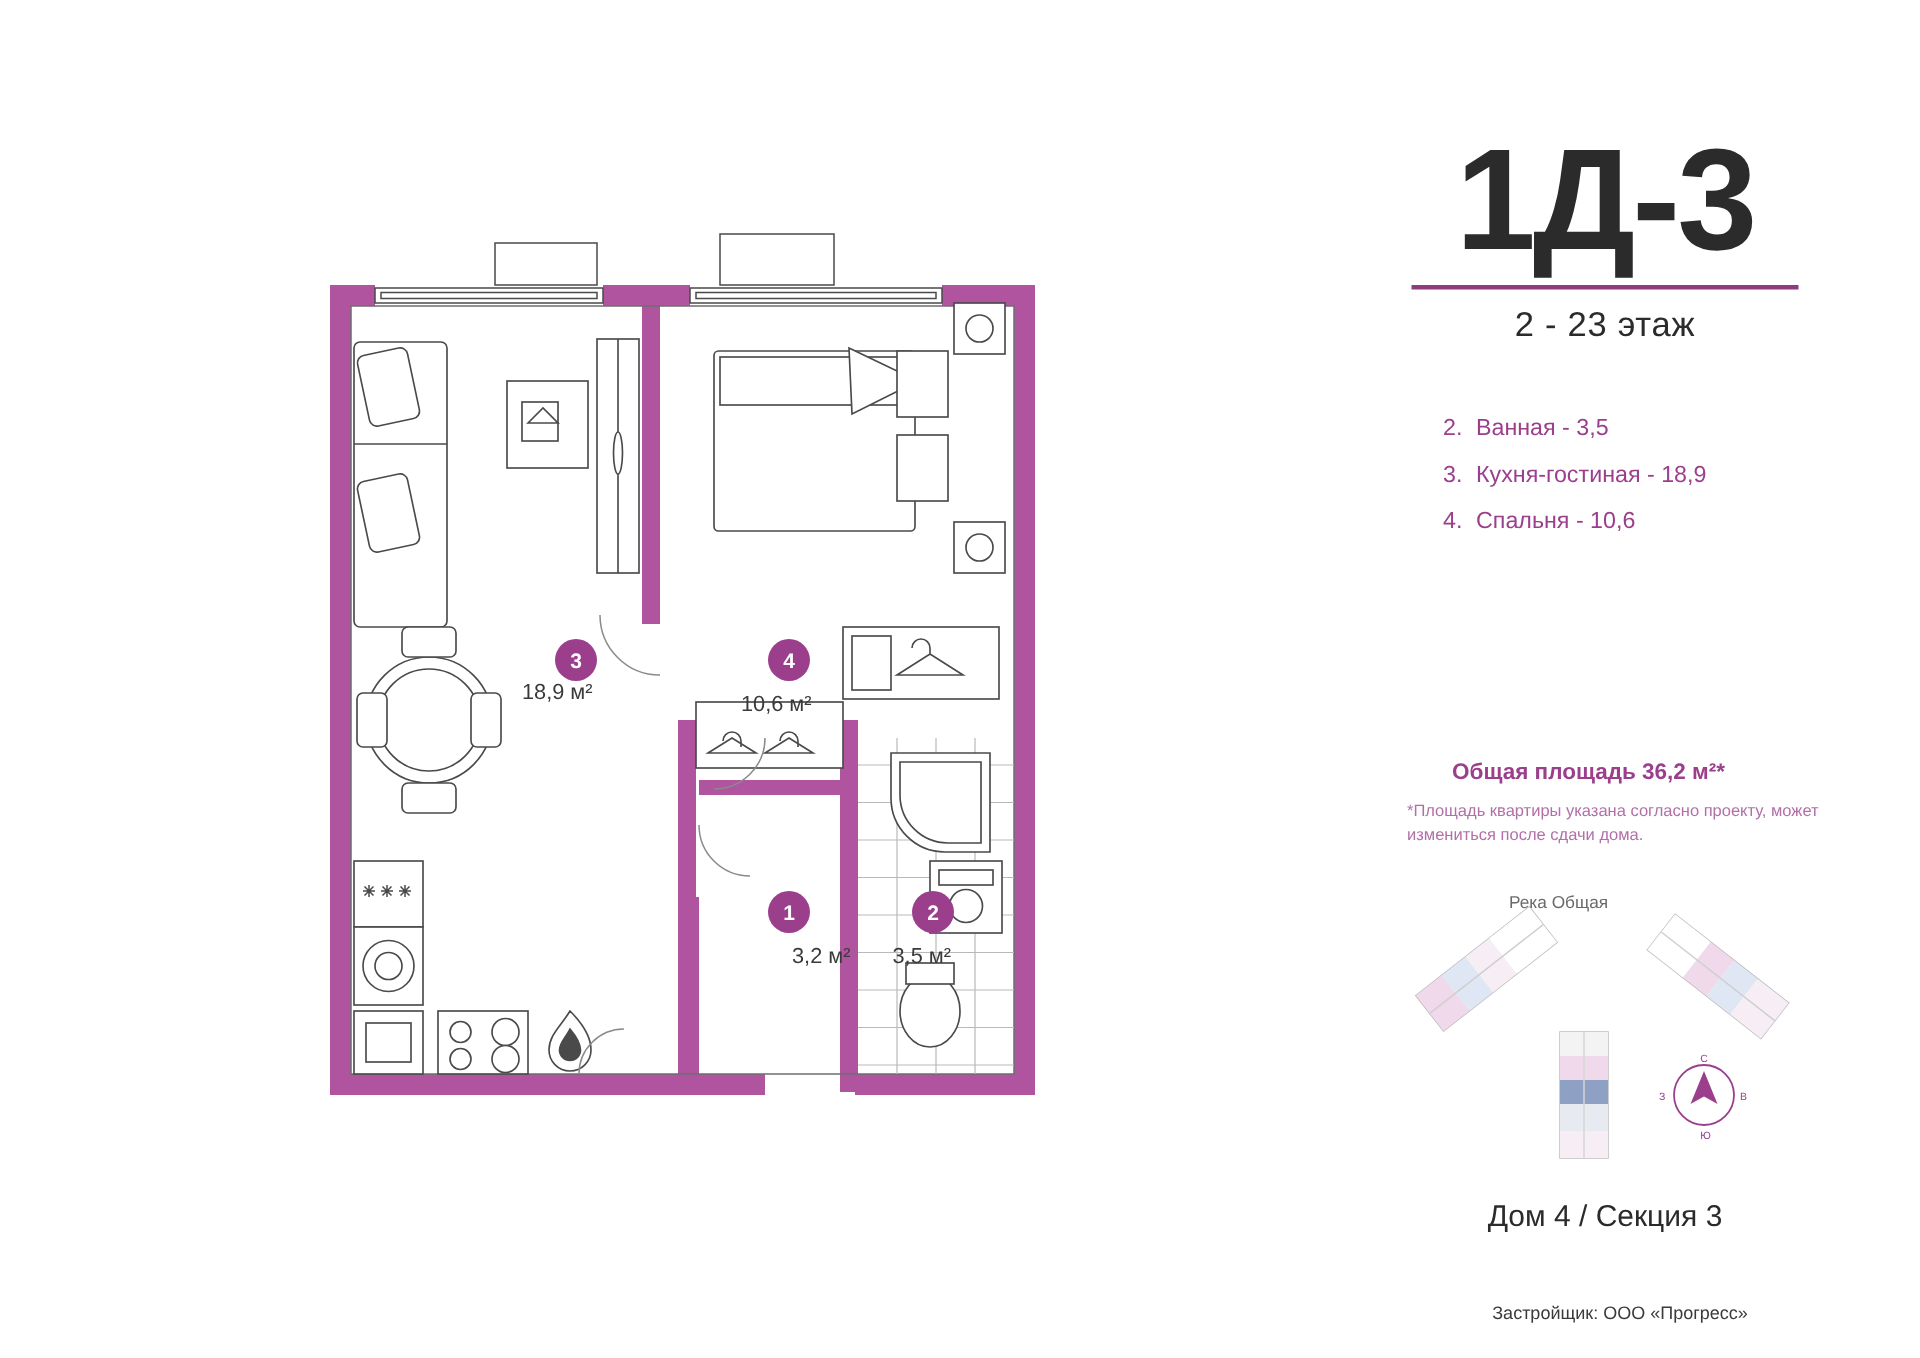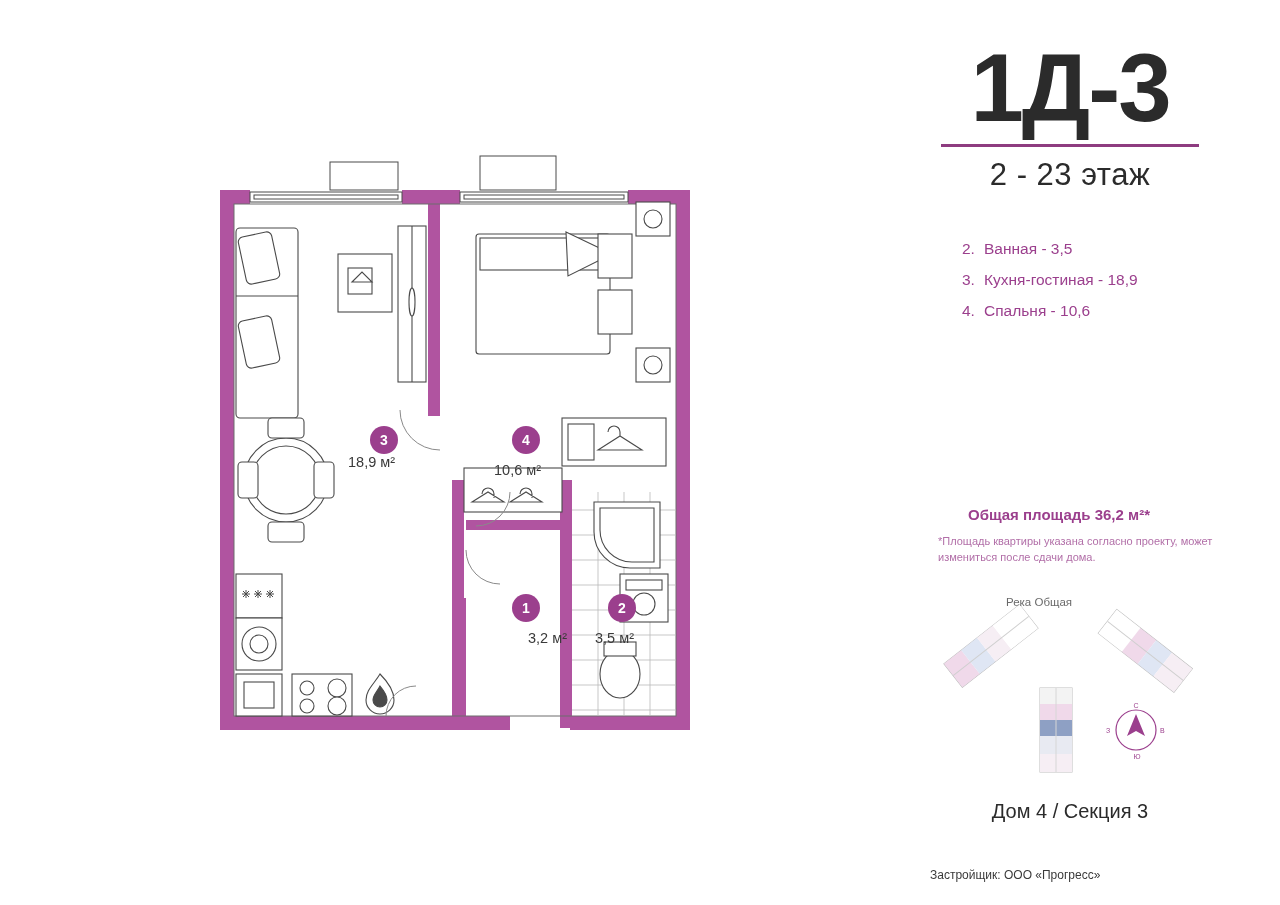--- a/index.html
+++ b/index.html
@@ -28,27 +28,28 @@
   
   .right-panel { position: absolute; left: 900px; top: 40px; width: 340px; }
   .plan-code {
     font-size: 96px;
     font-weight: 700;
     color: #2b2b2b;
     letter-spacing: -2px;
     text-align: center;
     line-height: 1;
     font-family: "Liberation Sans", sans-serif;
+    margin-top: 46px;
   }
   .code-rule {
     width: 258px; height: 3px; background: #8e3c80;
     margin: 8px auto 10px auto;
   }
   .floors {
-    font-size: 31px;
+    font-size: 23px;
     color: #2b2b2b;
     text-align: center;
     letter-spacing: 0.5px;
   }
   .room-list {
     margin: 40px 0 0 62px;
     list-style: none;
     color: #9b3f8d;
     font-size: 15.5px;
     line-height: 2.0;
@@ -79,21 +80,21 @@
   .river-label {
     position: absolute; left: 76px; top: 6px;
     font-size: 11.5px; color: #6a6a6a;
   }
   .house-label {
     position: absolute; left: 0; top: 210px; width: 280px;
     text-align: center; font-size: 20px; color: #2b2b2b;
   }
   .developer {
     position: absolute; left: 0; top: 278px; width: 300px;
-    font-size: 12px; color: #3a3a3a;
+    text-align: center; font-size: 12px; color: #3a3a3a;
   }
 
   
   .plan { position: absolute; left: 180px; top: 150px; width: 560px; height: 620px; }
   .plan svg { display: block; }
 
   .room-num {
     position: absolute;
     width: 28px; height: 28px;
     border-radius: 50%;

